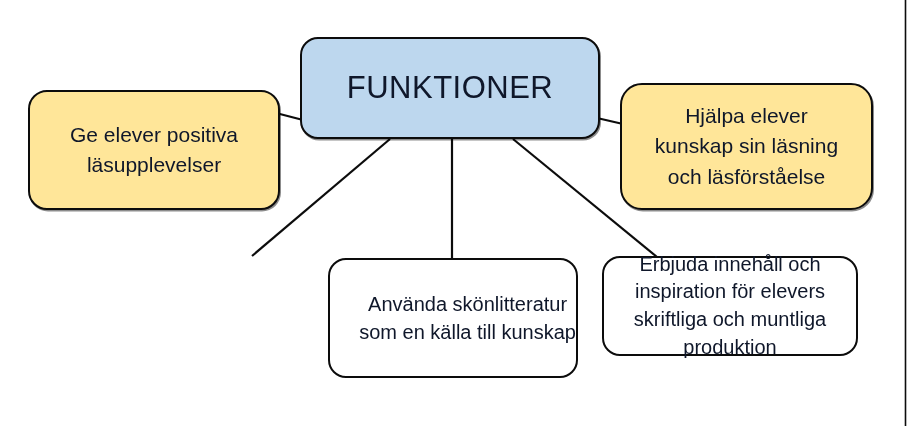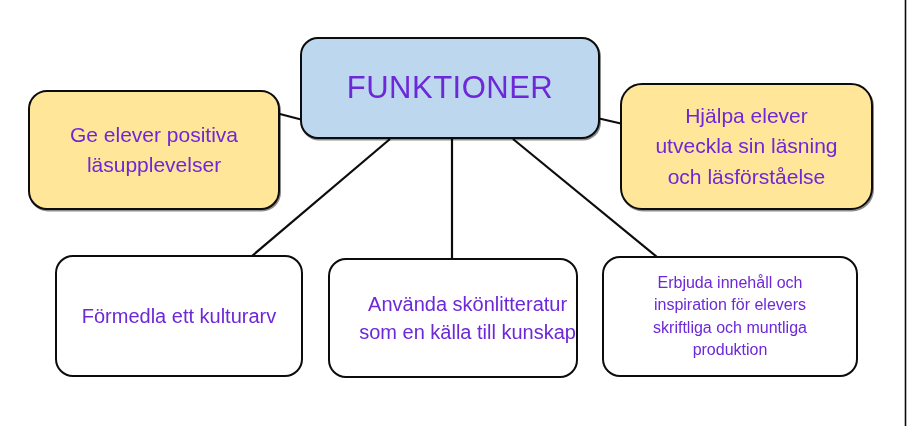--- a/index.html
+++ b/index.html
@@ -21,21 +21,21 @@
     width: 908px; height: 426px;
   }
   .node {
     position: absolute;
     box-sizing: border-box;
     border: 2.4px solid #0c0c0c;
     display: flex;
     align-items: center;
     justify-content: center;
     text-align: center;
-    color: #6d28d9;
+    color: #0f172a;
     white-space: pre-line;
   }
   .node-center {
     left: 300px; top: 37px;
     width: 300px; height: 102px;
     border-radius: 18px;
     background: #bdd7ee;
     font-size: 31px;
     letter-spacing: 0.5px;
     box-shadow: 1px 1.5px 0 rgba(0,0,0,0.45);
@@ -64,22 +64,22 @@
   .node-white-1 {
     left: 55px; top: 255px;
     width: 248px; height: 122px;
   }
   .node-white-2 {
     left: 328px; top: 258px;
     width: 250px; height: 120px; justify-content: flex-end;
   }
   .node-white-3 {
     left: 602px; top: 256px;
-    width: 256px; height: 121px;
-    font-size: 16px;
+    width: 256px; height: 100px;
+    font-size: 20px;
     line-height: 1.38;
   }
 </style>
 </head>
 <body>
 
 <div id="canvas">
 
   <svg id="connector-layer" viewBox="0 0 908 426" xmlns="http://www.w3.org/2000/svg">
     <line x1="276" y1="113" x2="303" y2="120" stroke="#0c0c0c" stroke-width="2.2"></line>
@@ -94,27 +94,24 @@
     <span>FUNKTIONER</span>
   </div>
 
   <div class="node node-yellow node-yellow-left">
     <span>Ge elever positiva
 läsupplevelser</span>
   </div>
 
   <div class="node node-yellow node-yellow-right">
     <span>Hjälpa elever
-utveckla sin läsning
+kunskap sin läsning
 och läsförståelse</span>
   </div>
 
-  <div class="node node-white node-white-1">
-    <span>Förmedla ett kulturarv</span>
-  </div>
 
   <div class="node node-white node-white-2">
     <span>Använda skönlitteratur
 som en källa till kunskap</span>
   </div>
 
   <div class="node node-white node-white-3">
     <span>Erbjuda innehåll och
 inspiration för elevers
 skriftliga och muntliga

